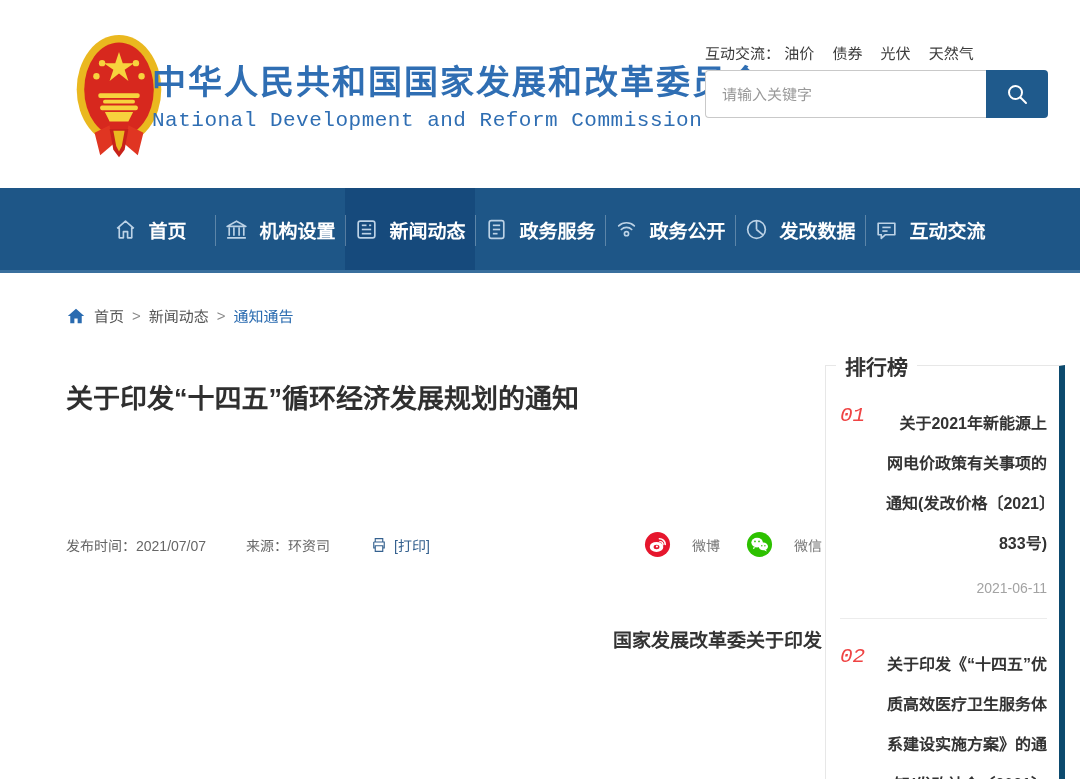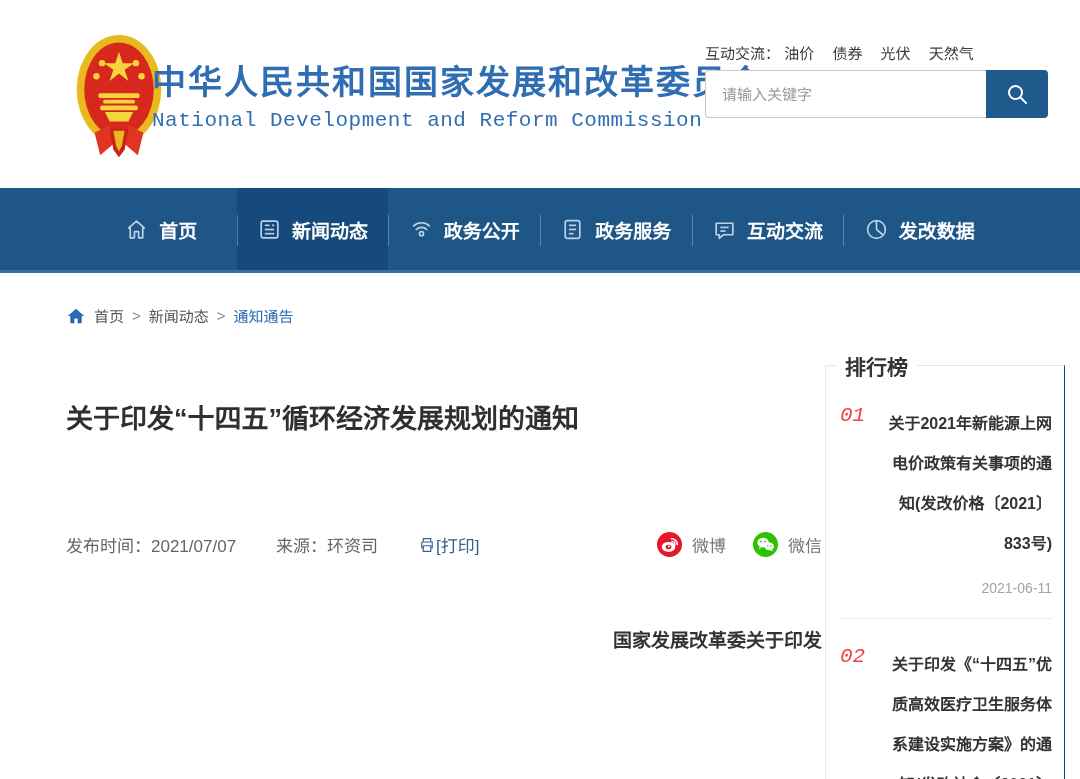--- a/index.html
+++ b/index.html
@@ -45,35 +45,35 @@
   .nav-item.active { background:#164a7c; }
   .nav-item svg { width:25px; height:25px; stroke:#bcd2e6; fill:none; stroke-width:1.6; }
   
   .breadcrumb {
     position:absolute; left:66px; top:305px; display:flex; align-items:center; gap:8px;
     font-size:15px; color:#555;
   }
   .breadcrumb .sep { color:#888; }
   .crumb { text-decoration:none; color:#555; cursor:pointer; }
   .crumb.current { color:#2a6bb0; }
-  .article-title { position:absolute; left:66px; top:397px; width:756px; font-size:27px; font-weight:bold; color:#2f2f2f; }
-  .meta-row { position:absolute; left:66px; top:531px; width:756px; display:flex; align-items:center; font-size:17px; color:#666; }
+  .article-title { position:absolute; left:66px; top:377px; width:756px; font-size:27px; font-weight:bold; color:#2f2f2f; }
+  .meta-row { position:absolute; left:66px; top:531px; width:756px; display:flex; align-items:center; font-size:14px; color:#666; }
   .meta-field { margin-right:40px; }
-  .print-link { display:flex; align-items:center; color:#35618f; text-decoration:none; cursor:pointer; }
+  .print-link { display:flex; align-items:center; gap:6px; color:#35618f; text-decoration:none; cursor:pointer; }
   .print-link svg { width:18px; height:18px; stroke:#35618f; fill:none; stroke-width:1.5; }
   .share-group { margin-left:auto; display:flex; align-items:center; gap:26px; }
-  .share-item { display:flex; align-items:center; gap:9px; color:#777; cursor:pointer; }
+  .share-item { display:flex; align-items:center; gap:21px; color:#777; cursor:pointer; }
   .share-item svg { width:27px; height:27px; }
   .article-body { position:absolute; left:66px; top:622px; width:756px; text-align:right; }
   .body-title { font-size:19px; font-weight:bold; color:#333; line-height:38px; }
   .doc-number { font-size:17px; color:#3f3f3f; margin-top:32px; }
   
   .sidebar {
     position:absolute; left:825px; top:365px; width:240px; height:414px;
-    border-left:1px solid #e7e7e7; border-top:1px solid #e7e7e7; border-right:1px solid #0c4a6e;
+    border-left:1px solid #e7e7e7; border-top:1px solid #e7e7e7; border-right:6px solid #0c4a6e;
   }
   .sidebar-title {
     position:absolute; top:-15px; left:10px; background:#ffffff; padding:0 9px;
     font-size:21px; font-weight:bold; color:#333;
   }
   .rank-list { list-style:none; padding:38px 12px 0 14px; }
   .rank-item { border-bottom:1px solid #ececec; padding-bottom:22px; margin-bottom:26px; }
   .rank-item:last-child { border-bottom:none; }
   .rank-num {
     float:left; width:34px; font-size:21px; font-style:italic; color:#ef4444;
@@ -128,60 +128,66 @@
   </div>
 </div>
 
 <nav class="nav">
   <a class="nav-item">
     <svg viewBox="0 0 24 24">
       <path d="M4 11 L12 4 L20 11 M6 10 V20 H10 V14 H14 V20 H18 V10" stroke-linejoin="round"></path>
     </svg>
     <span>首页</span>
   </a>
+  <a class="nav-item">
+    <svg viewBox="0 0 24 24">
+      <path d="M3 9 L12 4 L21 9 Z M5 10 V18 M9.5 10 V18 M14.5 10 V18 M19 10 V18 M3 20 H21" stroke-linejoin="round"></path>
+    </svg>
+    <span>机构设置</span>
+  </a>
   <a class="nav-item active">
     <svg viewBox="0 0 24 24">
       <rect x="4" y="4" width="16" height="16" rx="2"></rect>
       <line x1="7.5" y1="8" x2="12" y2="8"></line>
         <line x1="14.5" y1="8" x2="16.5" y2="8"></line>
       <line x1="7.5" y1="12" x2="16.5" y2="12"></line>
         <line x1="7.5" y1="16" x2="16.5" y2="16"></line>
     </svg>
     <span>新闻动态</span>
   </a>
   <a class="nav-item">
     <svg viewBox="0 0 24 24">
-      <circle cx="12" cy="16" r="2"></circle>
-      <path d="M7 12 a7 7 0 0 1 10 0 M4.5 8.5 a11 11 0 0 1 15 0" stroke-linecap="round"></path>
-    </svg>
-    <span>政务公开</span>
-  </a>
-  <a class="nav-item">
-    <svg viewBox="0 0 24 24">
       <rect x="5" y="3.5" width="14" height="17" rx="2"></rect>
       <line x1="8.5" y1="8" x2="15.5" y2="8"></line>
         <line x1="8.5" y1="12" x2="15.5" y2="12"></line>
       <line x1="8.5" y1="16" x2="13" y2="16"></line>
     </svg>
     <span>政务服务</span>
   </a>
   <a class="nav-item">
     <svg viewBox="0 0 24 24">
+      <circle cx="12" cy="16" r="2"></circle>
+      <path d="M7 12 a7 7 0 0 1 10 0 M4.5 8.5 a11 11 0 0 1 15 0" stroke-linecap="round"></path>
+    </svg>
+    <span>政务公开</span>
+  </a>
+  <a class="nav-item">
+    <svg viewBox="0 0 24 24">
+      <circle cx="12" cy="12" r="8.5"></circle>
+      <path d="M12 12 V3.5 M12 12 L18.5 17.5"></path>
+    </svg>
+    <span>发改数据</span>
+  </a>
+  <a class="nav-item">
+    <svg viewBox="0 0 24 24">
       <path d="M4 6 h16 v11 h-9 l-4 3.5 v-3.5 h-3 Z" stroke-linejoin="round"></path>
       <line x1="8" y1="10" x2="16" y2="10"></line>
         <line x1="8" y1="13.5" x2="13" y2="13.5"></line>
     </svg>
     <span>互动交流</span>
-  </a>
-  <a class="nav-item">
-    <svg viewBox="0 0 24 24">
-      <circle cx="12" cy="12" r="8.5"></circle>
-      <path d="M12 12 V3.5 M12 12 L18.5 17.5"></path>
-    </svg>
-    <span>发改数据</span>
   </a>
 </nav>
 
 <div class="breadcrumb">
   <svg width="20" height="18" viewBox="0 0 24 22">
     <path d="M2 11 L12 2 L22 11 H19 V20 H14 V14 H10 V20 H5 V11 Z" fill="#2a6bb0"></path>
   </svg>
   <a class="crumb">首页</a>
   <span class="sep">&gt;</span>
   <a class="crumb">新闻动态</a>

